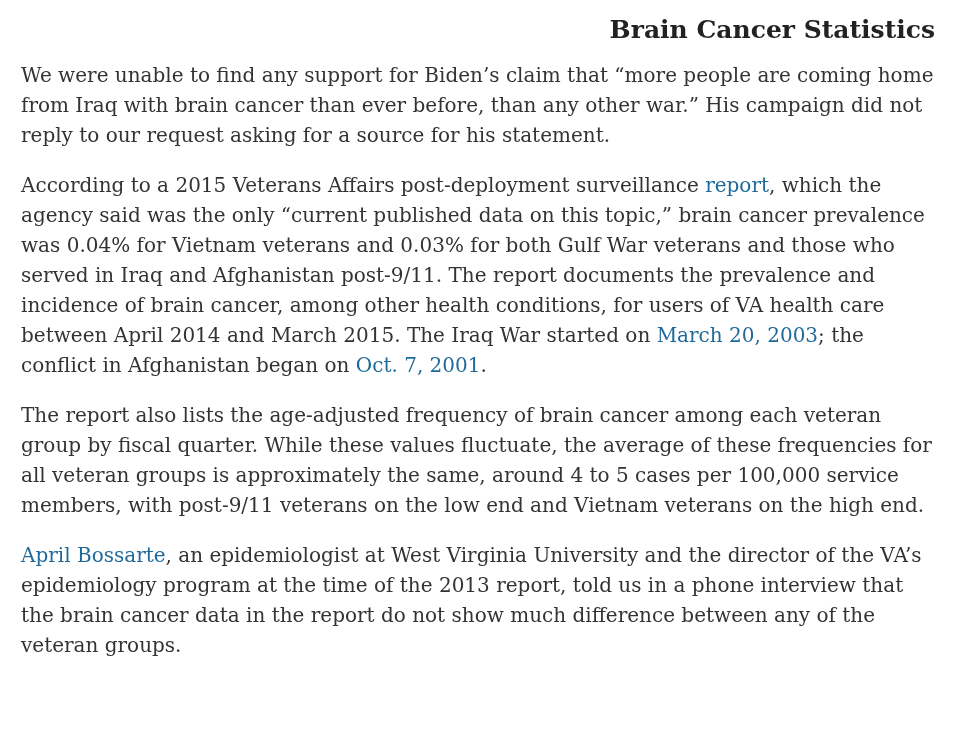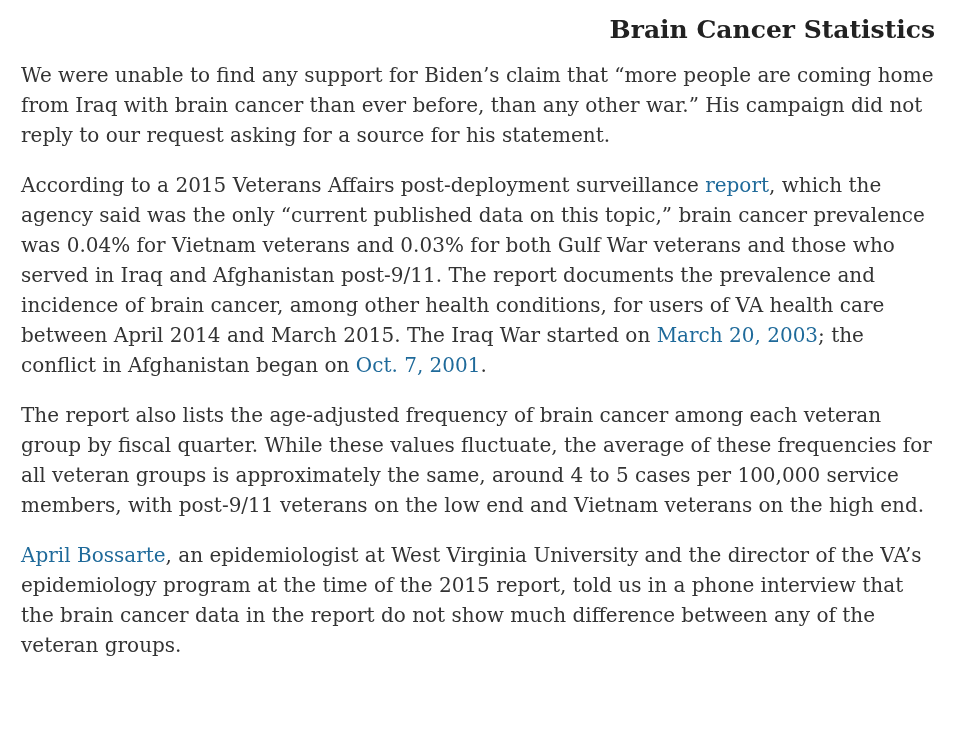--- a/index.html
+++ b/index.html
@@ -43,15 +43,15 @@
 </style>
 </head>
 <body>
 
 <div class="article">
   <h1 class="article-title">Brain Cancer Statistics</h1>
   <div class="article-body">
       <p><span>We were unable to find any support for Biden’s claim that “more people are coming home from Iraq with brain cancer than ever before, than any other war.” His campaign did not reply to our request asking for a source for his statement.</span></p>
       <p><span>According to a 2015 Veterans Affairs post-deployment surveillance </span><a href="#">report</a><span>, which the agency said was the only “current published data on this topic,” brain cancer prevalence was 0.04% for Vietnam veterans and 0.03% for both Gulf War veterans and those who served in Iraq and Afghanistan post-9/11. The report documents the prevalence and incidence of brain cancer, among other health conditions, for users of VA health care between April 2014 and March 2015. The Iraq War started on </span><a href="#">March 20, 2003</a><span>; the conflict in Afghanistan began on </span><a href="#">Oct. 7, 2001</a><span>.</span></p>
       <p><span>The report also lists the age-adjusted frequency of brain cancer among each veteran group by fiscal quarter. While these values fluctuate, the average of these frequencies for all veteran groups is approximately the same, around 4 to 5 cases per 100,000 service members, with post-9/11 veterans on the low end and Vietnam veterans on the high end.</span></p>
-      <p><a href="#">April Bossarte</a><span>, an epidemiologist at West Virginia University and the director of the VA’s epidemiology program at the time of the 2015 report, told us in a phone interview that the brain cancer data in the report do not show much difference between any of the veteran groups.</span></p>
+      <p><a href="#">April Bossarte</a><span>, an epidemiologist at West Virginia University and the director of the VA’s epidemiology program at the time of the 2013 report, told us in a phone interview that the brain cancer data in the report do not show much difference between any of the veteran groups.</span></p>
     </div>
 </div>
 
 </body></html>

